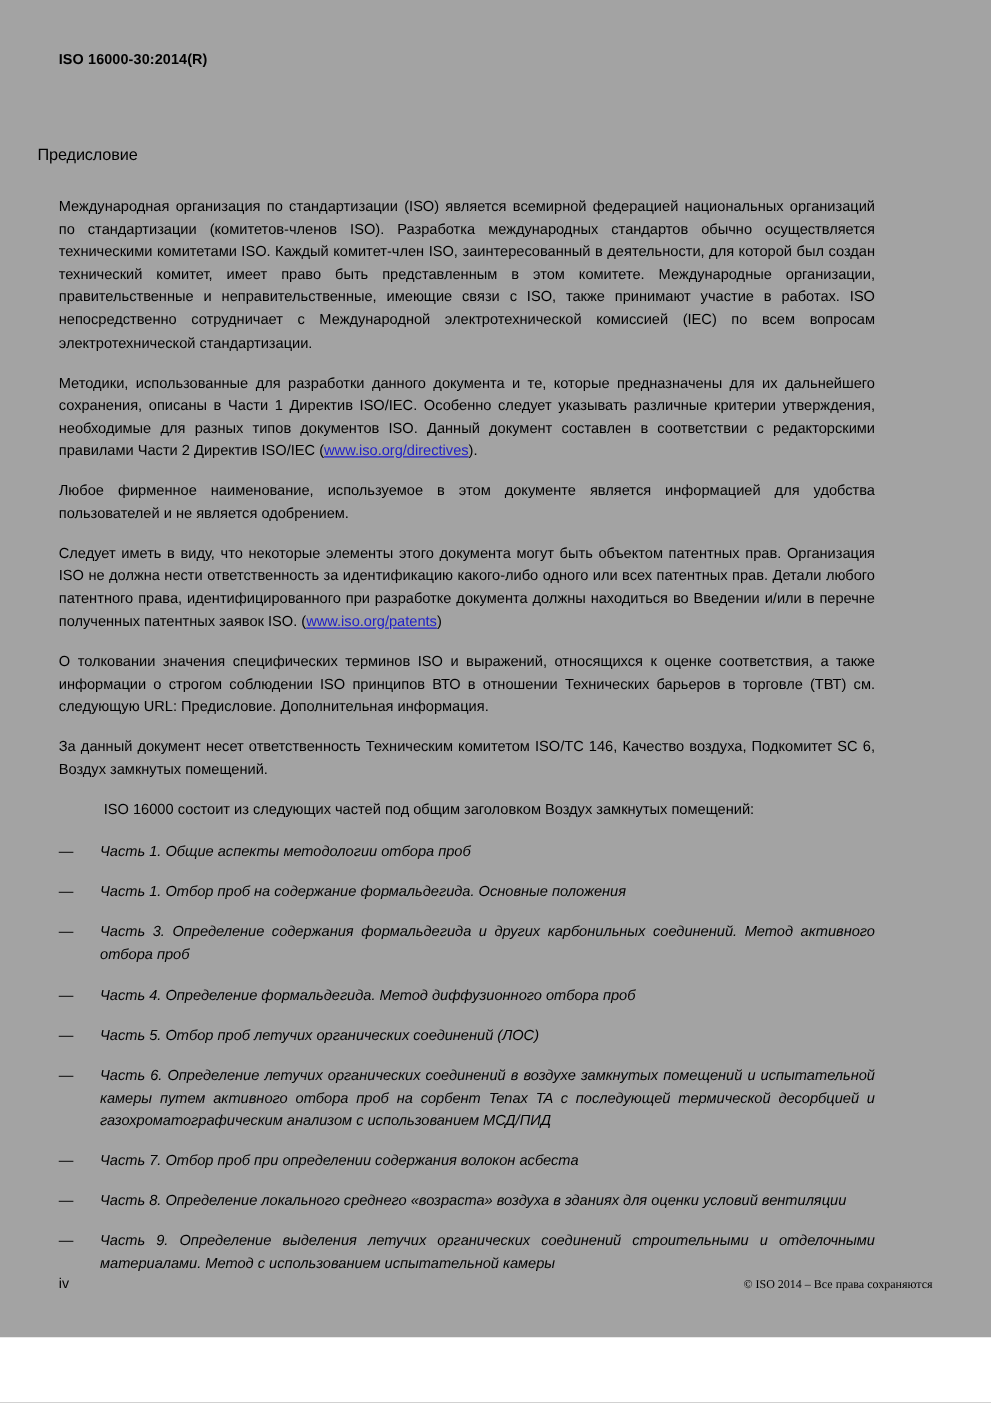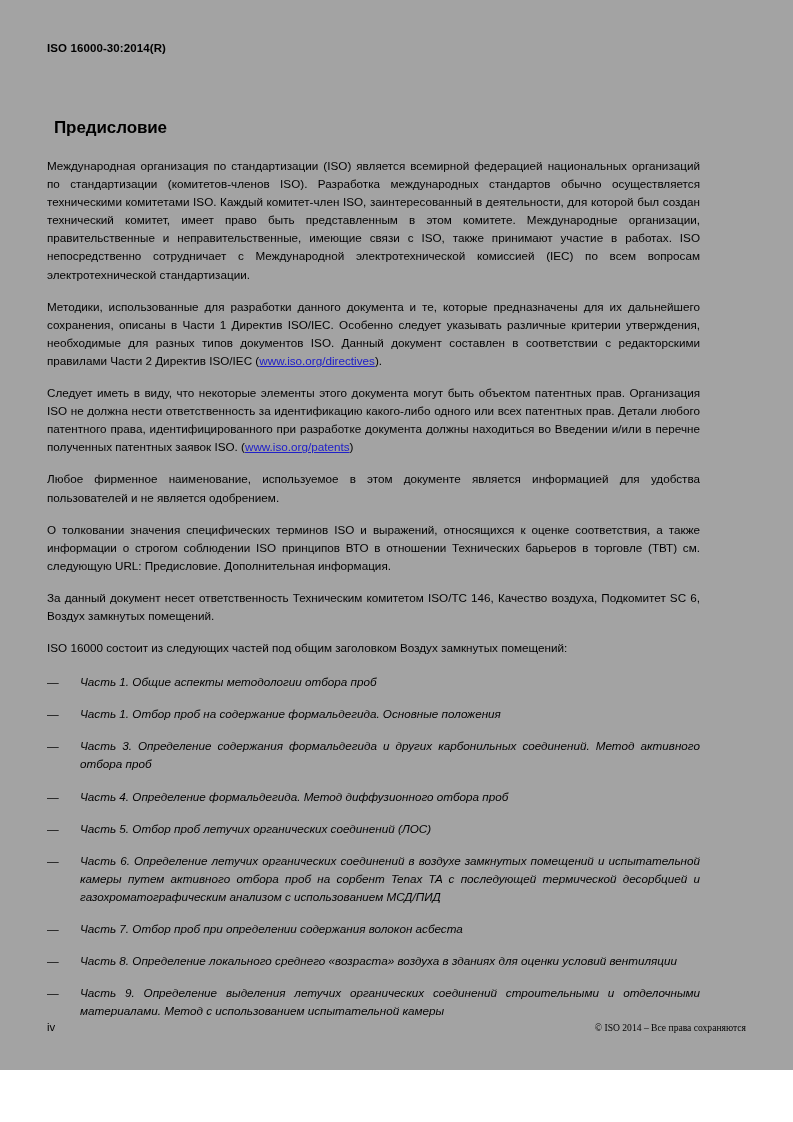--- a/index.html
+++ b/index.html
@@ -31,24 +31,24 @@
     font-size: 11.5px;
     font-weight: bold;
     letter-spacing: 0.1px;
     color: #000;
     white-space: nowrap;
   }
 
   
   .clause-title {
     position: absolute;
-    left: 54px;
+    left: 30px;
     top: 107px;
-    font-size: 17px;
-    font-weight: bold;
+    font-size: 13px;
+    font-weight: normal;
     letter-spacing: -0.1px;
     color: #000;
   }
 
   
   .body-block {
     position: absolute;
     left: 47px;
     top: 157px;
     width: 653px;
@@ -57,20 +57,21 @@
     margin: 0 0 14px 0;
     font-size: 11.7px;
     line-height: 18.1px;
     text-align: justify;
     text-justify: inter-word;
     color: #000;
     word-spacing: 0;
   }
   p.para.tight {
     margin-bottom: 13px;
+    margin-left: 36px;
   }
   .ital {
   }
   a.ext-link,
   .ext-link {
     color: #2020c8;
     margin-top: 29px;
   }
 
   
@@ -140,26 +141,26 @@
 
     <p class="para">
       <span>Международная организация по стандартизации (ISO) является всемирной федерацией национальных организаций по стандартизации (комитетов-членов ISO). Разработка международных стандартов обычно осуществляется техническими комитетами ISO. Каждый комитет-член ISO, заинтересованный в деятельности, для которой был создан технический комитет, имеет право быть представленным в этом комитете. Международные организации, правительственные и неправительственные, имеющие связи с ISO, также принимают участие в работах. ISO непосредственно сотрудничает с Международной электротехнической комиссией (IEC) по всем вопросам электротехнической стандартизации.</span>
     </p>
 
     <p class="para">
       <span>Методики, использованные для разработки данного документа и те, которые предназначены для их дальнейшего сохранения, описаны в Части 1 Директив ISO/IEC. Особенно следует указывать различные критерии утверждения, необходимые для разных типов документов ISO. Данный документ составлен в соответствии с редакторскими правилами Части 2 Директив ISO/IEC</span><span> (</span><a class="ext-link" href="#">www.iso.org/directives</a><span>).</span>
     </p>
 
     <p class="para">
+      <span>Любое фирменное наименование, используемое в этом документе является информацией для удобства пользователей и не является одобрением.</span>
+    </p>
+
+    <p class="para">
       <span>Следует иметь в виду, что некоторые элементы этого документа могут быть объектом патентных прав. Организация ISO не должна нести ответственность за идентификацию какого-либо одного или всех патентных прав. Детали любого патентного права, идентифицированного при разработке документа должны находиться во Введении и/или в перечне полученных патентных заявок ISO.</span>
       <span>(</span><a class="ext-link" href="#">www.iso.org/patents</a><span>)</span>
-    </p>
-
-    <p class="para">
-      <span>Любое фирменное наименование, используемое в этом документе является информацией для удобства пользователей и не является одобрением.</span>
     </p>
 
     <p class="para">
       <span>О толковании значения специфических терминов ISO и выражений, относящихся к оценке соответствия, а также информации о строгом соблюдении ISO принципов ВТО в отношении Технических барьеров в торговле (ТВТ) см. следующую URL: Предисловие. Дополнительная информация.</span>
     </p>
 
     <p class="para">
       <span>За данный документ несет ответственность Техническим комитетом ISO/TC 146, </span><span class="ital">Качество воздуха</span><span>, Подкомитет SC 6, </span><span class="ital">Воздух замкнутых помещений</span><span>.</span>
     </p>
 

